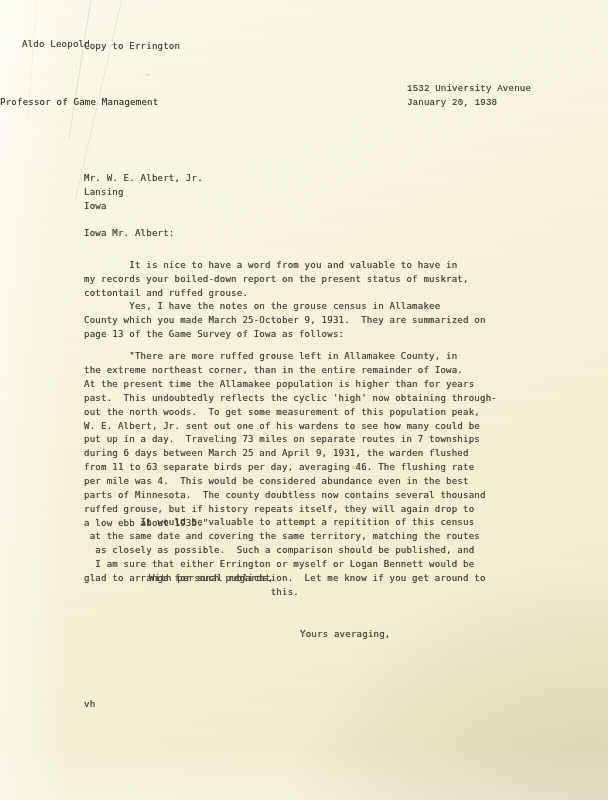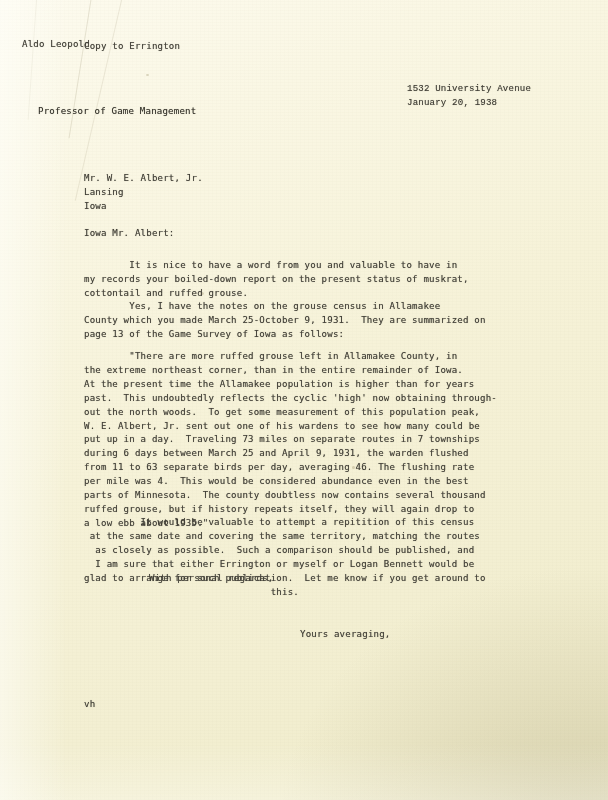--- a/index.html
+++ b/index.html
@@ -165,19 +165,19 @@
 I am sure that either Errington or myself or Logan Bennett would be
 glad to arrange for such publication.  Let me know if you get around to
 this.</div>
 
     <div class="tx blk" id="regards">With personal regards,</div>
 
     <div class="tx blk" id="complimentary">Yours averaging,</div>
 
     <div id="signature" class="blk">
       <div class="tx" style="position:relative; left:0; top:0; display:block; padding-left:22px;">Aldo Leopold</div>
-      <div class="tx bolder" style="position:relative; left:0; top:15px; display:block;padding-left:38px;">Professor of Game Management</div>
+      <div class="tx bolder" style="position:relative; left:0; top:6px; display:block;">Professor of Game Management</div>
     </div>
 
     <div class="tx blk" id="typist">vh</div>
 
   </div>
 </div>
 
 </body></html>

